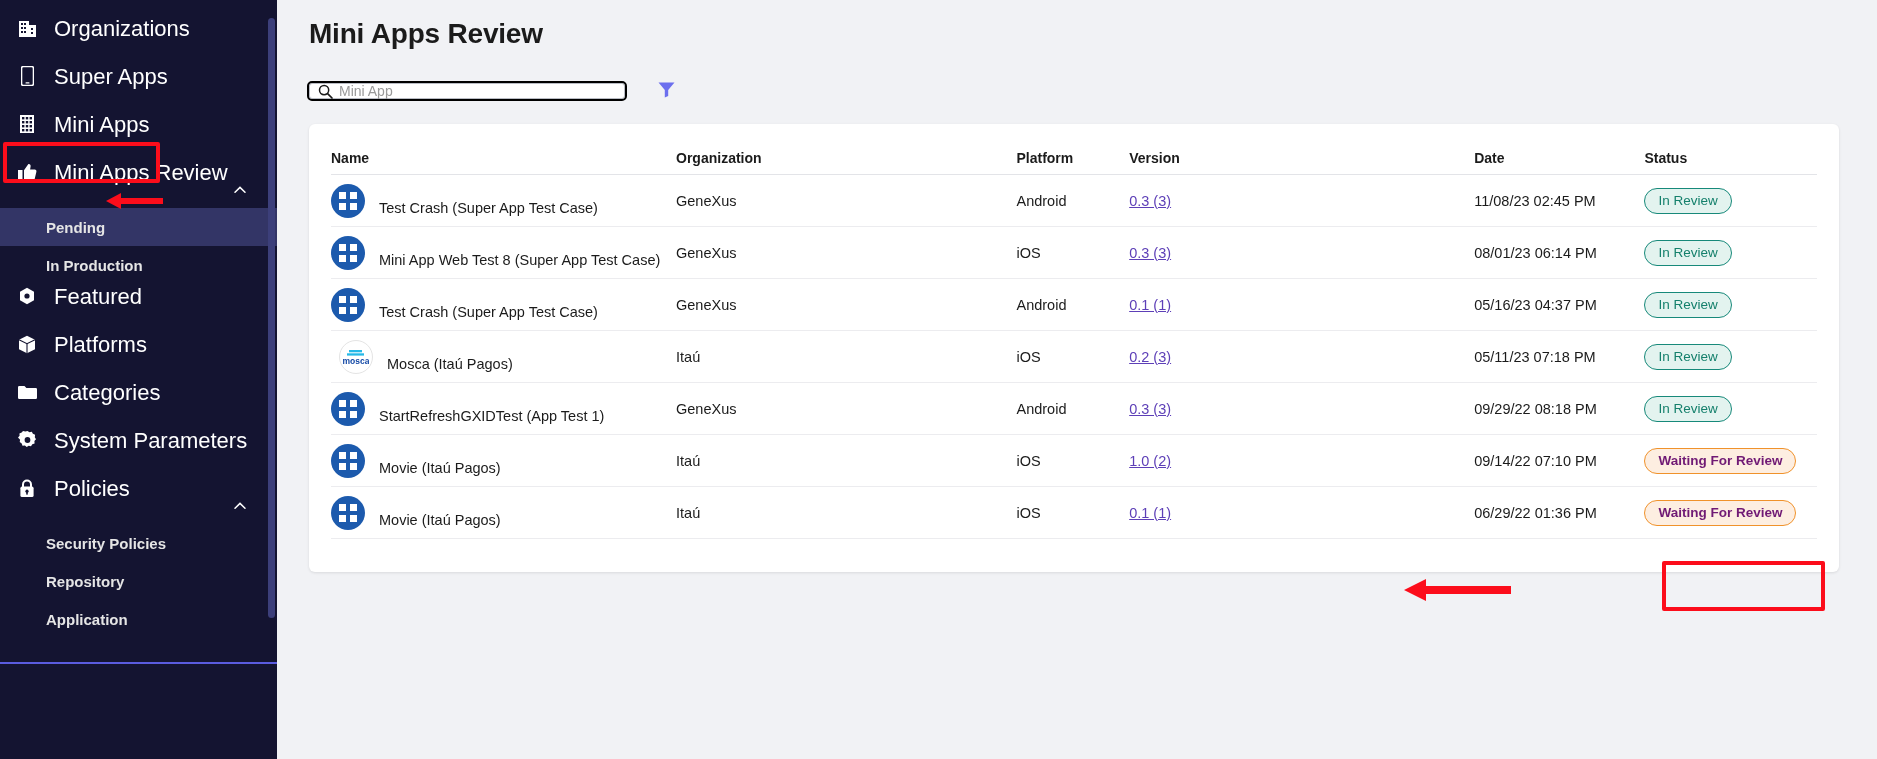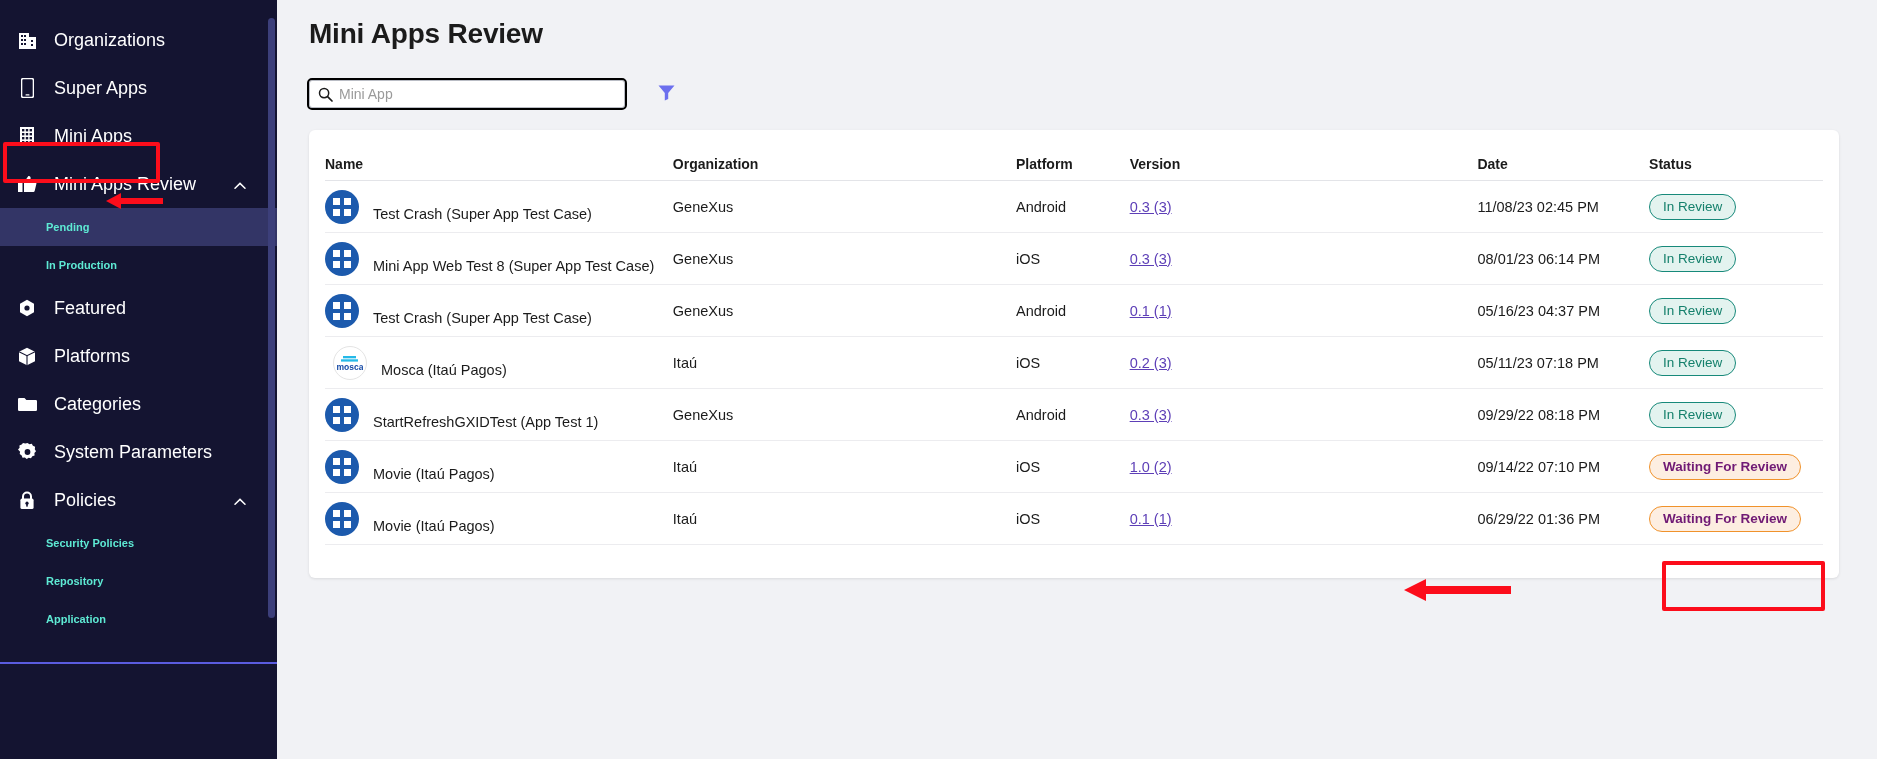--- a/index.html
+++ b/index.html
@@ -14,46 +14,46 @@
   
   .sidebar {
     width: 277px; height: 759px;
     background: #141431;
     position: relative;
     flex: 0 0 277px;
     overflow: hidden;
   }
   .sidebar-scroll { padding-top: 16px; }
   .nav-item {
-    display: flex; align-items: center;
+    display: flex; align-items: flex-start;
     height: 48px;
     padding-left: 12px;
     color: #ffffff;
-    font-size: 18px;
+    font-size: 22px;
     cursor: pointer;
     position: relative;
   }
   .nav-item .ico {
     width: 30px; height: 24px;
     display: flex; align-items: center; justify-content: center;
     margin-right: 12px;
     flex: 0 0 30px;
   }
   .nav-item .label { white-space: nowrap; }
   .nav-item .chev {
     position: absolute; right: 30px; top: 50%;
     transform: translateY(-50%);
     width: 14px; height: 14px;
   }
   .sub-item {
     display: flex; align-items: center;
     height: 38px;
     padding-left: 46px;
-    color: #5eead4;
-    font-size: 11px;
+    color: #e5e5e5;
+    font-size: 15px;
     font-weight: bold;
     cursor: pointer;
   }
   .sub-item.active { background: #333566; }
   .sidebar-divider {
     height: 2px; background: #5b5ce0;
     margin-top: 24px;
   }
   .sidebar-scrollbar {
     position: absolute; right: 2px; top: 18px;
@@ -80,21 +80,21 @@
     font-size: 28px; font-weight: bold; color: #1b1b1b;
     margin-top: 18px; margin-bottom: 0;
     letter-spacing: -0.2px;
   }
   .toolbar {
     display: flex; align-items: center;
     margin-top: 30px;
   }
   .search-wrap {
     position: relative;
-    width: 316px; height: 28px;
+    width: 316px; height: 16px;
     background: #ffffff;
     border: 1px solid #b9bcc4;
     border-radius: 3px;
     outline: 2px solid #000000;
     display: flex; align-items: center;
     padding-left: 8px;
   }
   .search-wrap .s-ico { width: 15px; height: 15px; flex: 0 0 15px; }
   .search-wrap input {
     border: none; outline: none;
@@ -111,21 +111,21 @@
     display: flex; align-items: center; justify-content: center;
     cursor: pointer;
   }
 
   
   .card {
     margin-top: 22px;
     background: #ffffff;
     border-radius: 6px;
     box-shadow: 0 1px 3px rgba(0,0,0,0.10);
-    padding: 0 16px;
+    padding: 0 22px;
     width: 1530px;
     height: 448px;
     overflow: hidden;
   }
   table { width: 100%; border-collapse: collapse; table-layout: fixed; }
   th {
     text-align: left;
     font-size: 14px; font-weight: bold; color: #1b1b1b;
     padding: 26px 0 8px 0;
     border-bottom: 1px solid #e3e4e8;

